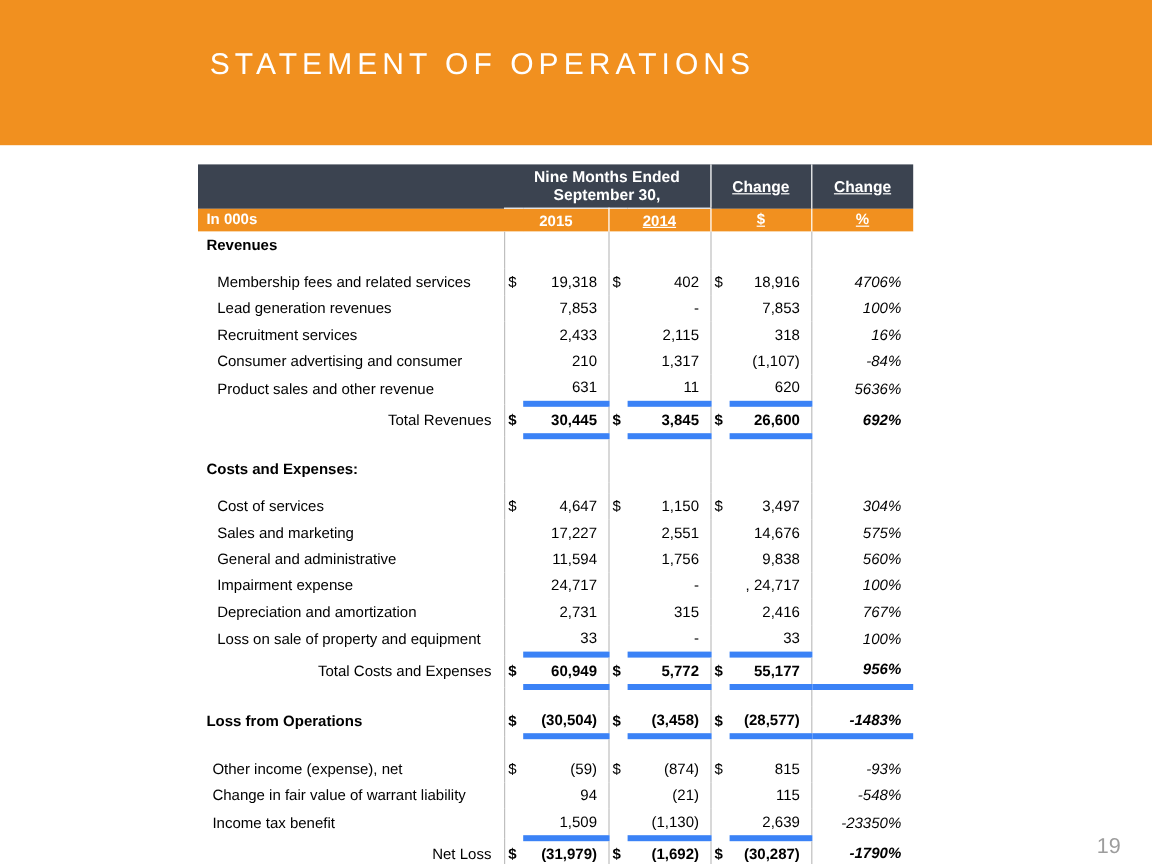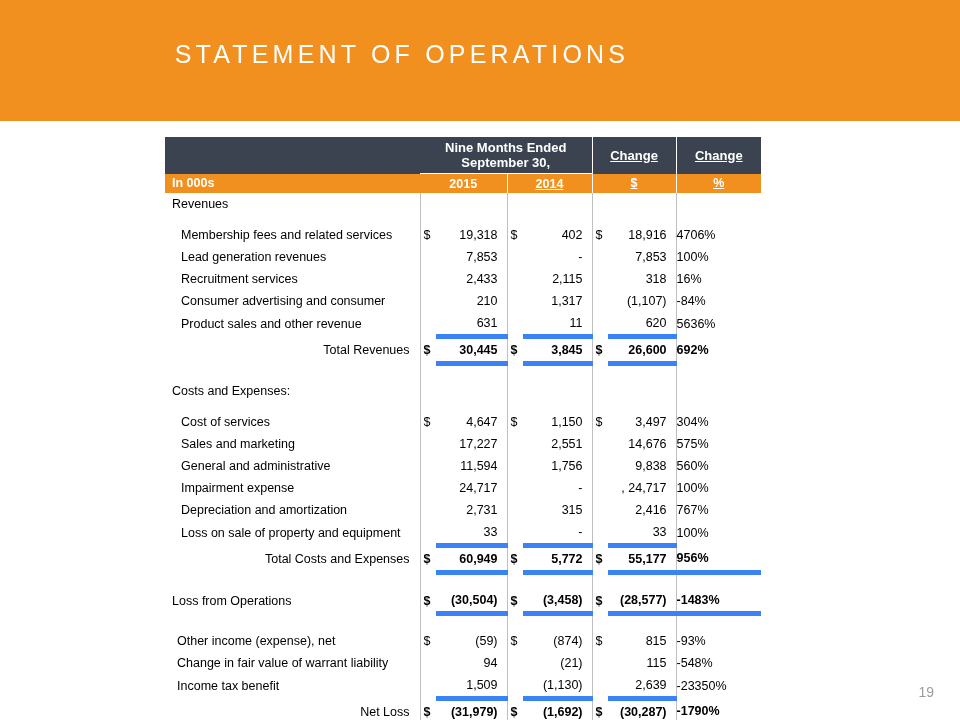--- a/index.html
+++ b/index.html
@@ -34,23 +34,23 @@
     width: 804px;
     text-align: center;
     color: #ffffff;
     font-size: 25px;
     letter-spacing: 4.2px;
     font-weight: normal;
   }
   .slide-number {
     position: absolute;
     right: 26px;
-    bottom: 20px;
+    bottom: 4px;
     color: #9d9d9d;
-    font-size: 14px;
+    font-size: 18px;
   }
 
   .fin-table {
     position: absolute;
     left: 165px;
     top: 137px;
     width: 596px;
     border-collapse: collapse;
     font-size: 12.5px;
     color: #000000;
@@ -108,40 +108,41 @@
     background: #ffffff;
   }
   td.label {
     text-align: left;
     padding-left: 12px;
   }
   td.label.indent {
     padding-left: 16px;
   }
   td.label.bold {
-    font-weight: normal;
+    font-weight: bold;
     padding-left: 7px;
     margin-top: 12px;
   }
   td.label.total {
     text-align: right;
     font-weight: normal;
     padding-right: 10px;
   }
   td.cur {
     text-align: left;
     padding-left: 3px;
   }
   td.num {
     text-align: right;
     padding-right: 9px;
   }
   td.pct {
-    text-align: left;
+    text-align: right;
     padding-right: 10px;
+    font-style: italic;
   }
   td.bold, tr.bold td {
     font-weight: bold;
   }
   tr.spacer td {
     height: 14px;
   }
   tr.spacer-sm td {
     height: 9px;
   }

